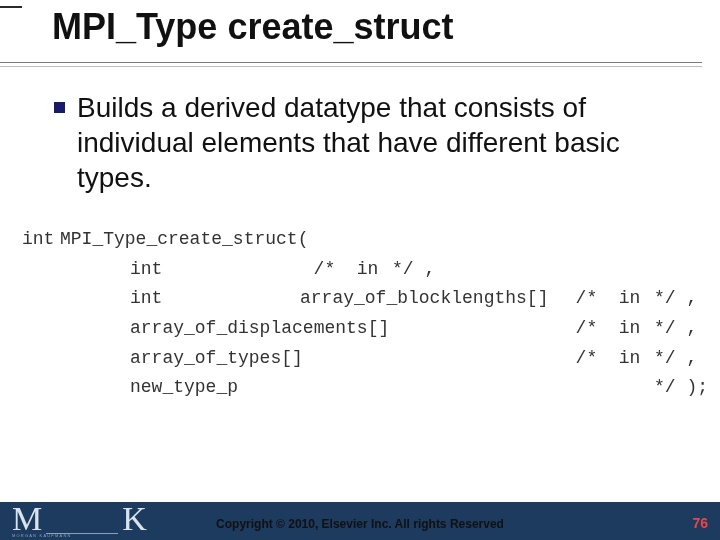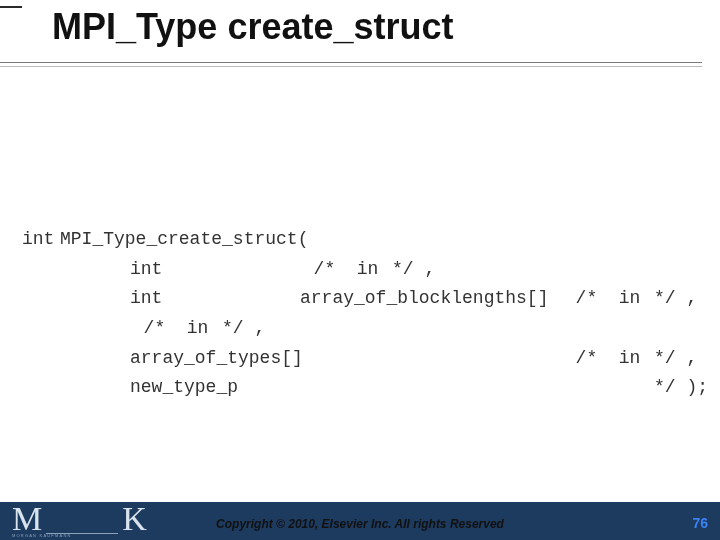--- a/index.html
+++ b/index.html
@@ -134,43 +134,48 @@
   }
   .copyright {
     position: absolute;
     bottom: 9px;
     left: 0;
     right: 0;
     text-align: center;
     font-size: 12px;
     font-weight: 700;
     color: #111;
-    font-style: italic;
   }
   .page-num {
     position: absolute;
     right: 12px;
     bottom: 9px;
     font-size: 14px;
     font-weight: 700;
-    color: #3b82f6;
+    color: #ef4444;
   }
 </style>
 </head>
 <body>
 
 <div class="slide">
 
   <div class="title-wrap">
     <div class="title-rule-top"></div>
     <div class="title">MPI_Type create_struct</div>
     <div class="title-underline"></div>
     <div class="title-underline2"></div>
   </div>
 
+  <div class="body">
+    <div class="bullet">
+      <span class="bullet-mark"></span>
+      <span class="bullet-text">Builds a derived datatype that consists of individual elements that have different basic types.</span>
+    </div>
+  </div>
 
   <div class="code-block">
 
     <div class="code-row">
       <span class="col-lead">int</span>
       <span>MPI_Type_create_struct(</span>
     </div>
 
     <div class="code-row">
       <span class="col-lead"></span>
@@ -185,20 +190,21 @@
       <span class="col-indent"></span>
       <span class="col-type">int</span>
       <span class="col-name">array_of_blocklengths[]</span>
       <span class="col-comment">/*  in</span>
       <span class="col-tail">*/ ,</span>
     </div>
 
     <div class="code-row">
       <span class="col-lead"></span>
       <span class="col-indent"></span>
+      <span class="col-name">array_of_displacements[]</span>
       <span class="col-comment">/*  in</span>
       <span class="col-tail">*/ ,</span>
     </div>
 
     <div class="code-row">
       <span class="col-lead"></span>
       <span class="col-indent"></span>
       <span class="col-name">array_of_types[]</span>
       <span class="col-comment">/*  in</span>
       <span class="col-tail">*/ ,</span>

